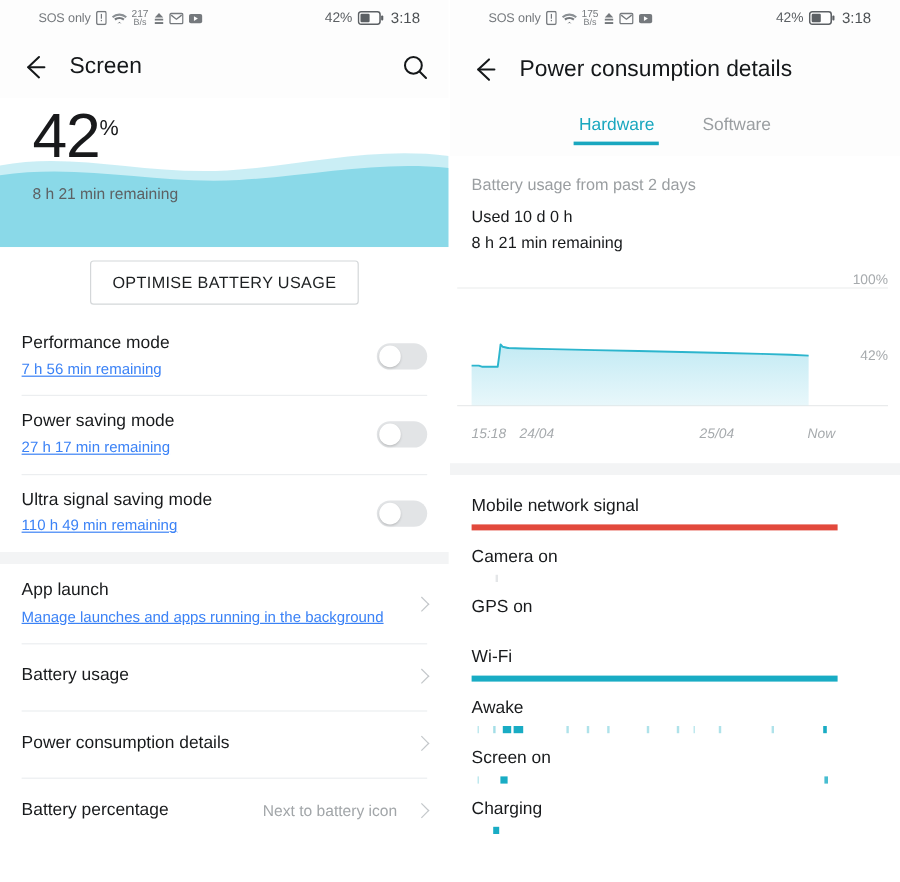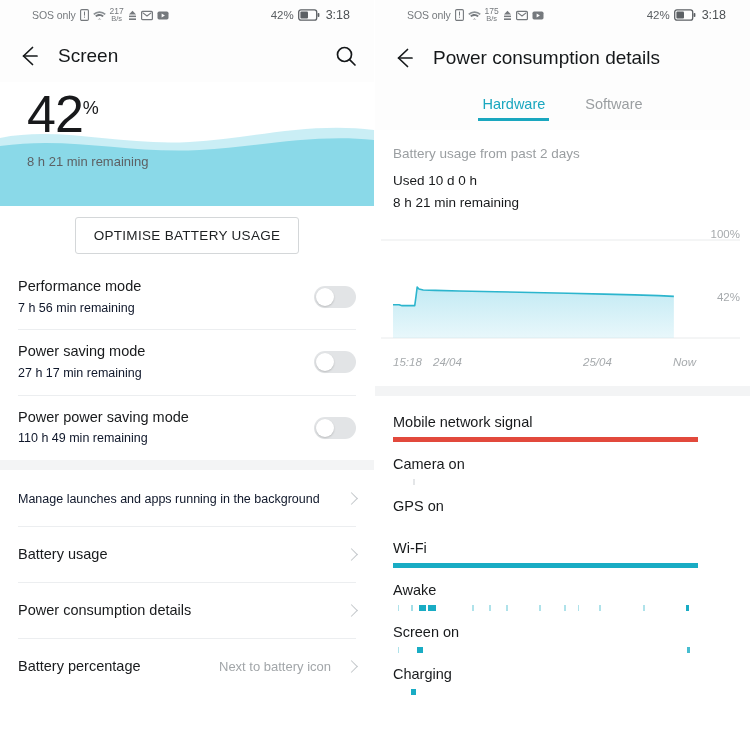--- a/index.html
+++ b/index.html
@@ -51,21 +51,21 @@
   }
 
   
   .list { background: #fff; padding: 0 18px; }
   .row { display: flex; align-items: center; padding: 13px 0 13px; position: relative; min-height: 56px; }
   .row + .row::before {
     content: ""; position: absolute; top: 0; left: 0; right: 0; height: 1px; background: #eceef0;
   }
   .row-main { flex: 1; }
   .row-title { font-size: 14.5px; color: #181a1c; line-height: 1.35; }
-  .row-sub { font-size: 12.5px; color: #0f172a; margin-top: 3px; line-height: 1.35; }
+  .row-sub { font-size: 12.5px; color: #3b82f6; margin-top: 3px; line-height: 1.35; text-decoration: underline; }
   .row-val { font-size: 13px; color: #a2a6a9; margin-right: 10px; }
   .toggle { width: 42px; height: 22px; border-radius: 11px; background: #e2e4e6; position: relative; flex: none; cursor: pointer; }
   .toggle .knob { position: absolute; top: 2px; left: 2px; width: 18px; height: 18px; border-radius: 50%;
                   background: #fff; box-shadow: 0 1px 2px rgba(0,0,0,.18); }
   .chev { width: 9px; height: 9px; border-right: 1.6px solid #c3c7ca; border-top: 1.6px solid #c3c7ca;
           transform: rotate(45deg); flex: none; margin-left: 6px; }
 
   .gap { height: 10px; background: #f3f4f5; }
 
   
@@ -201,34 +201,35 @@
         <div class="row-main">
           <div class="row-title">Power saving mode</div>
           <div class="row-sub">27 h 17 min remaining</div>
         </div>
         <div class="toggle">
             <div class="knob"></div>
           </div>
       </div>
       <div class="row">
         <div class="row-main">
-          <div class="row-title">Power power saving mode</div>
+          <div class="row-title">Ultra signal saving mode</div>
           <div class="row-sub">110 h 49 min remaining</div>
         </div>
         <div class="toggle">
             <div class="knob"></div>
           </div>
       </div>
     </div>
 
     <div class="gap"></div>
 
     <div class="list">
       <div class="row">
         <div class="row-main">
+          <div class="row-title">App launch</div>
           <div class="row-sub">Manage launches and apps running in the background</div>
         </div>
         <div class="chev"></div>
       </div>
       <div class="row">
         <div class="row-main">
           <div class="row-title">Battery usage</div>
         </div>
         <div class="chev"></div>
       </div>

